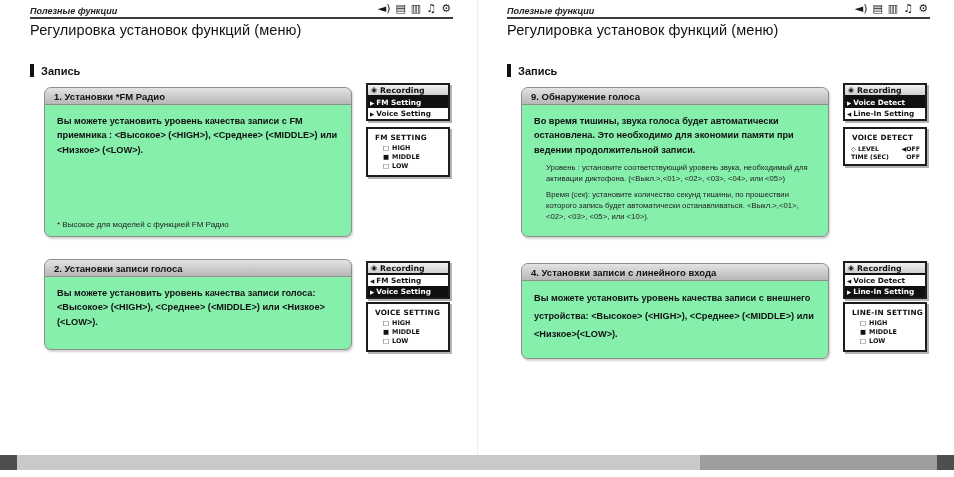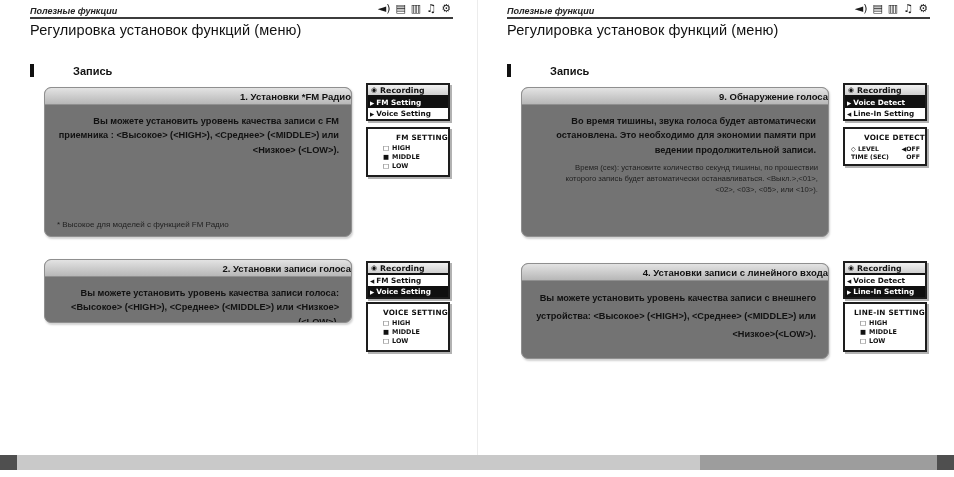--- a/index.html
+++ b/index.html
@@ -1,38 +1,38 @@
 <!DOCTYPE html>
 <html><head>
 <meta charset="utf-8">
 <style>
   * { margin:0; padding:0; box-sizing:border-box; }
   html,body { width:954px; height:477px; }
   body {
     position:relative; overflow:hidden; background:#ffffff;
     font-family:"Liberation Sans", sans-serif; color:#111;
   }
-  .page { position:absolute; top:0; width:477px; height:477px;text-align:right; }
+  .page { position:absolute; top:0; width:477px; height:477px; }
   .page.left { left:0; }
   .page.right { left:477px; }
   .center-split { position:absolute; left:477px; top:0; width:1px; height:455px; background:#ececec; }
 
   .eyebrow { position:absolute; left:30px; top:6px; font-size:9px; font-weight:bold; font-style:italic; color:#222; }
   .headrule { position:absolute; left:30px; top:17px; width:423px; border-top:2px solid #3c3c3c; }
   .icons { position:absolute; right:26px; top:2px; display:flex; gap:5px; font-size:11px; color:#1a1a1a;
            font-family:"DejaVu Sans", sans-serif; }
   .icons span { line-height:14px; }
   .title { position:absolute; left:30px; top:22px; font-size:14.5px; font-weight:normal; letter-spacing:0.1px; }
 
   .section { position:absolute; left:30px; top:64px; display:flex; align-items:center; gap:7px; }
   .section .bar { width:4px; height:13px; background:#111; }
-  .section .label { font-size:11px; font-weight:bold;margin-left:32px; }
+  .section .label { font-size:11px; font-weight:bold; }
 
   .infobox { position:absolute; left:44px; width:308px; border:1px solid #8f8f8f; border-radius:7px;
-             background:#737373; box-shadow:1px 1.5px 2px rgba(0,0,0,.18); overflow:hidden; }
+             background:#86efac; box-shadow:1px 1.5px 2px rgba(0,0,0,.18); overflow:hidden; }
   .infobox .head { height:17px; background:linear-gradient(#e3e3e3,#b7b7b7); border-bottom:1px solid #8f8f8f;
                    font-size:9.5px; font-weight:bold; padding:3px 0 0 9px; }
   .infobox .body { padding:9px 12px 0 12px; font-size:9.2px; font-weight:bold; line-height:1.55; }
   .infobox .body.loose { line-height:1.95; }
   .infobox .note { padding:5px 10px 0 24px; font-size:7.7px; font-weight:normal; line-height:1.45; color:#222; }
   .infobox .footnote { position:absolute; left:12px; bottom:7px; font-size:8px; font-weight:normal; color:#222; }
 
   .lcd { position:absolute; left:366px; width:84px; background:#fff; border:2px solid #1d1d1d;
          box-shadow:2px 2px 0 rgba(0,0,0,.3); font-family:"DejaVu Sans", sans-serif; }
   .lcd-head { display:flex; align-items:center; gap:3px; height:12px; padding:0 3px;
@@ -105,21 +105,21 @@
     <div class="opt">
       <span>■</span>
       <span>MIDDLE</span>
     </div>
     <div class="opt">
       <span>□</span>
       <span>LOW</span>
     </div>
   </div>
 
-  <div class="infobox" style="top:259px;height:64px;">
+  <div class="infobox" style="top:259px;height:91px;">
     <div class="head">2. Установки записи голоса</div>
     <div class="body">Вы можете установить уровень качества записи голоса: &lt;Высокое&gt; (&lt;HIGH&gt;), &lt;Среднее&gt; (&lt;MIDDLE&gt;) или &lt;Низкое&gt; (&lt;LOW&gt;).</div>
   </div>
 
   <div class="lcd menu" style="top:261px;">
     <div class="lcd-head">
       <span class="rec">◉</span>
       <span>Recording</span>
     </div>
     <div class="lcd-item">
@@ -161,20 +161,21 @@
   </div>
   <div class="title">Регулировка установок функций (меню)</div>
   <div class="section">
     <span class="bar"></span>
     <span class="label">Запись</span>
   </div>
 
   <div class="infobox" style="top:87px;height:150px;">
     <div class="head">9. Обнаружение голоса</div>
     <div class="body">Во время тишины, звука голоса будет автоматически остановлена. Это необходимо для экономии памяти при ведении продолжительной записи.</div>
+    <div class="note">Уровень : установите соответствующий уровень звука, необходимый для активации диктофона. (&lt;Выкл.&gt;,&lt;01&gt;, &lt;02&gt;, &lt;03&gt;, &lt;04&gt;, или &lt;05&gt;)</div>
     <div class="note">Время (сек): установите количество секунд тишины, по прошествии которого запись будет автоматически останавливаться.  &lt;Выкл.&gt;,&lt;01&gt;, &lt;02&gt;, &lt;03&gt;, &lt;05&gt;, или &lt;10&gt;).</div>
   </div>
 
   <div class="lcd menu" style="top:83px;">
     <div class="lcd-head">
       <span class="rec">◉</span>
       <span>Recording</span>
     </div>
     <div class="lcd-item sel">
       <span class="mk">▶</span>

